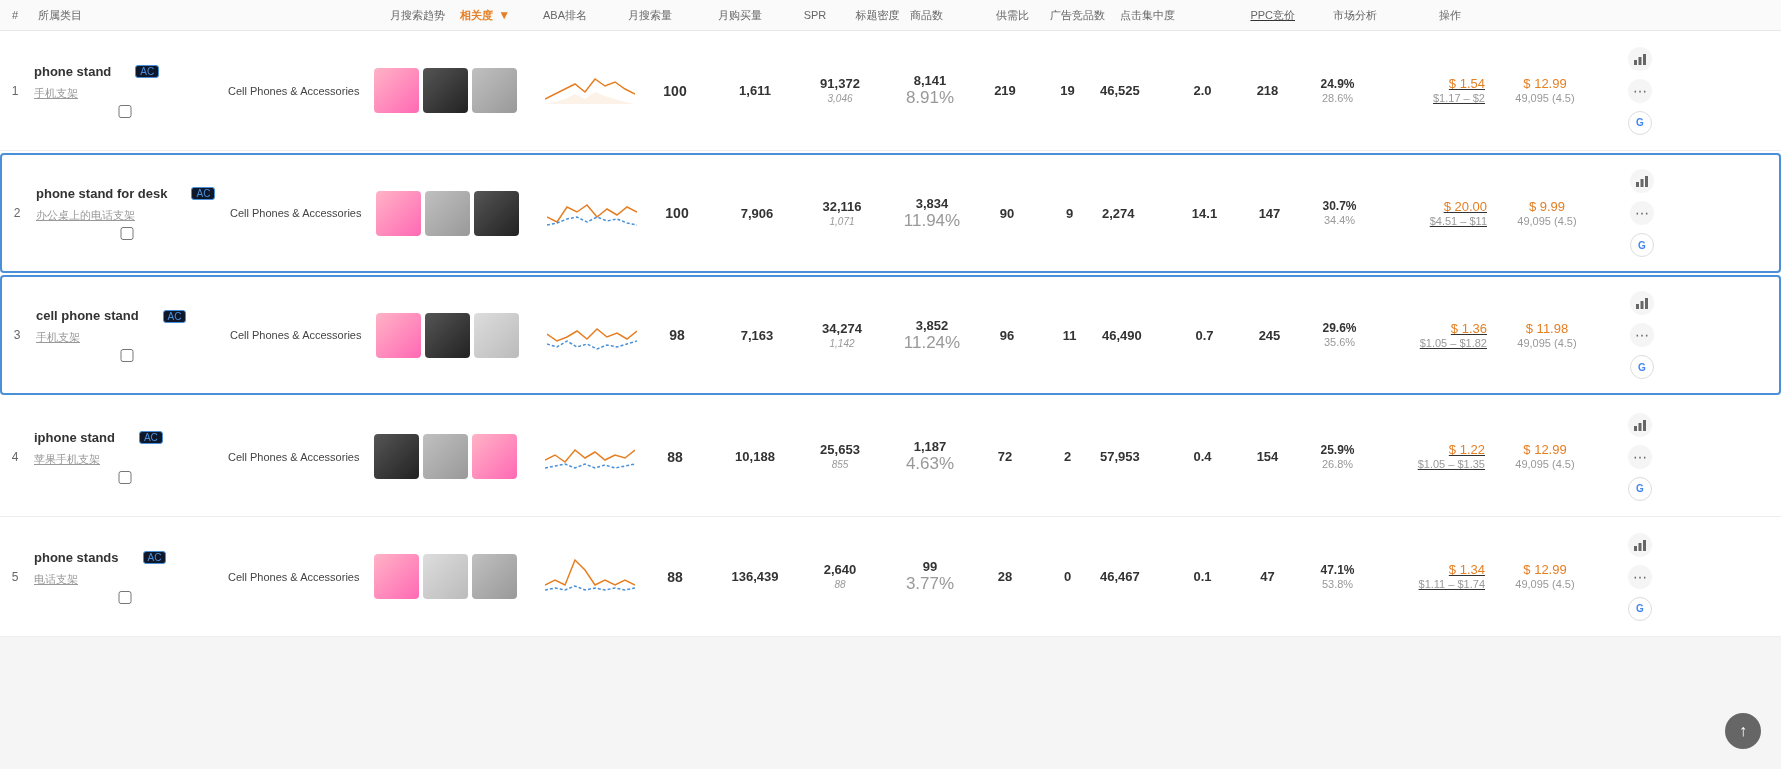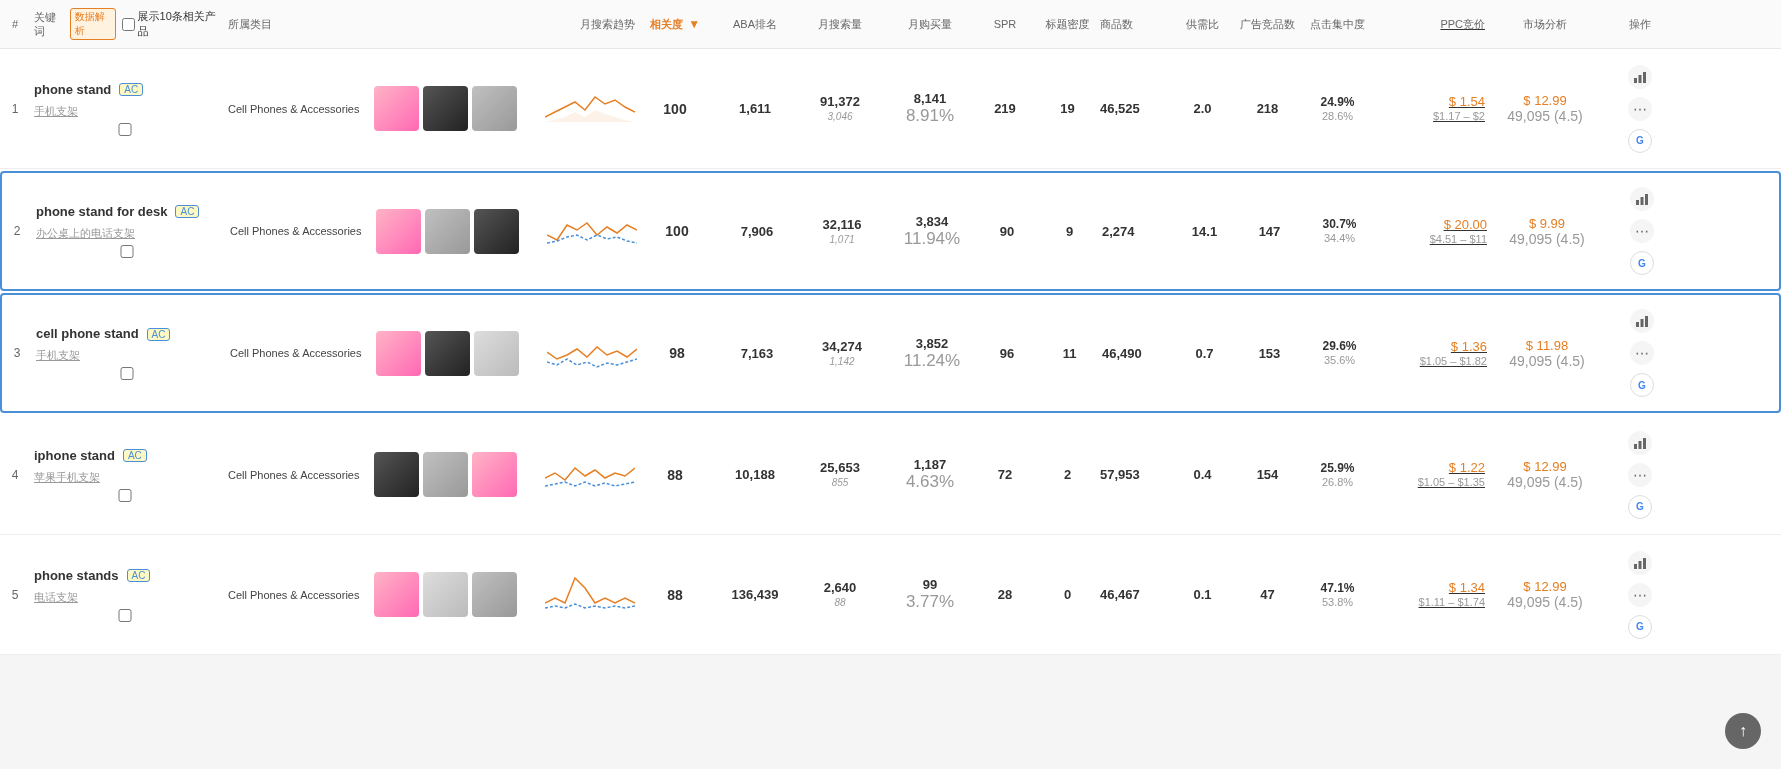--- a/index.html
+++ b/index.html
@@ -64,27 +64,27 @@
     }
     
     .keyword-main {
       font-size: 13px;
       font-weight: bold;
       color: #333;
     }
     
     .keyword-tag {
       display: inline-block;
-      background: #fef9c3;
+      background: #0f172a;
       color: #4a90d9;
       border: 1px solid #4a90d9;
       border-radius: 3px;
       padding: 0 4px;
       font-size: 10px;
-      margin-left: 4px;
+      margin-left: 20px;
     }
     
     .keyword-sub {
       font-size: 11px;
       color: #999;
       margin-top: 3px;
       text-decoration: underline;
     }
     
     .data-analysis-tag {
@@ -101,21 +101,21 @@
     .num-primary { font-size: 13px; font-weight: bold; color: #333; }
     .num-secondary { font-size: 10px; color: #999; font-style: italic; }
     .num-percent { font-size: 17px; color: #999; }
     
     .relevance-score { font-size: 14px; font-weight: bold; color: #333; }
     
     .price-main { font-size: 13px; color: #e67e22; }
     .price-range { font-size: 11px; color: #999; }
     
     .market-price { font-size: 13px; color: #e67e22; }
-    .market-rating { font-size: 14px; color: #999; }
+    .market-rating { font-size: 11px; color: #999; }
     
     .pct-main { font-size: 12px; font-weight: bold; color: #333; }
     .pct-sub { font-size: 11px; color: #999; }
     
     .img-placeholder {
       width: 45px;
       height: 45px;
       background: #f0f0f0;
       border-radius: 4px;
       display: flex;
@@ -184,30 +184,20 @@
   </style>
 </head>
 <body>
 
 <div class="table-container">
 
   <div class="header-row">
     <div class="col-index">
       <span class="header-text">#</span>
     </div>
-    <div class="exhibit-checkbox">
-      <div style="display:flex;align-items:center;gap:6px;">
-        <span class="header-text">关键词</span>
-        <span class="data-analysis-tag">数据解析</span>
-        <span style="display:flex;align-items:center;gap:3px;font-size:11px;color:#333;">
-          <input type="checkbox" style="margin: 0px;">
-          <span>展示10条相关产品</span>
-        </span>
-      </div>
-    </div>
     <div class="col-category">
       <span class="header-text">所属类目</span>
     </div>
     <div class="col-images" style="width:165px;"></div>
     <div class="col-trend">
       <span class="header-text">月搜索趋势</span>
     </div>
     <div class="col-relevance" style="cursor:pointer;">
       <span class="header-text header-highlight">相关度</span>
       <span class="sort-indicator">▼</span>
@@ -466,21 +456,21 @@
     <div class="col-title-density">
       <span class="num-primary">11</span>
     </div>
     <div class="col-product-count">
       <span class="num-primary">46,490</span>
     </div>
     <div class="col-supply-ratio">
       <span class="num-primary">0.7</span>
     </div>
     <div class="col-ad-products">
-      <span class="num-primary">153</span>
+      <span class="num-primary">245</span>
     </div>
     <div class="col-click-concentration">
       <div><span class="pct-main">29.6%</span></div>
       <div><span class="pct-sub">35.6%</span></div>
     </div>
     <div class="col-ppc">
       <div><span class="price-main">$ 1.36</span></div>
       <div><span class="price-range">$1.05 – $1.82</span></div>
     </div>
     <div class="col-market">

